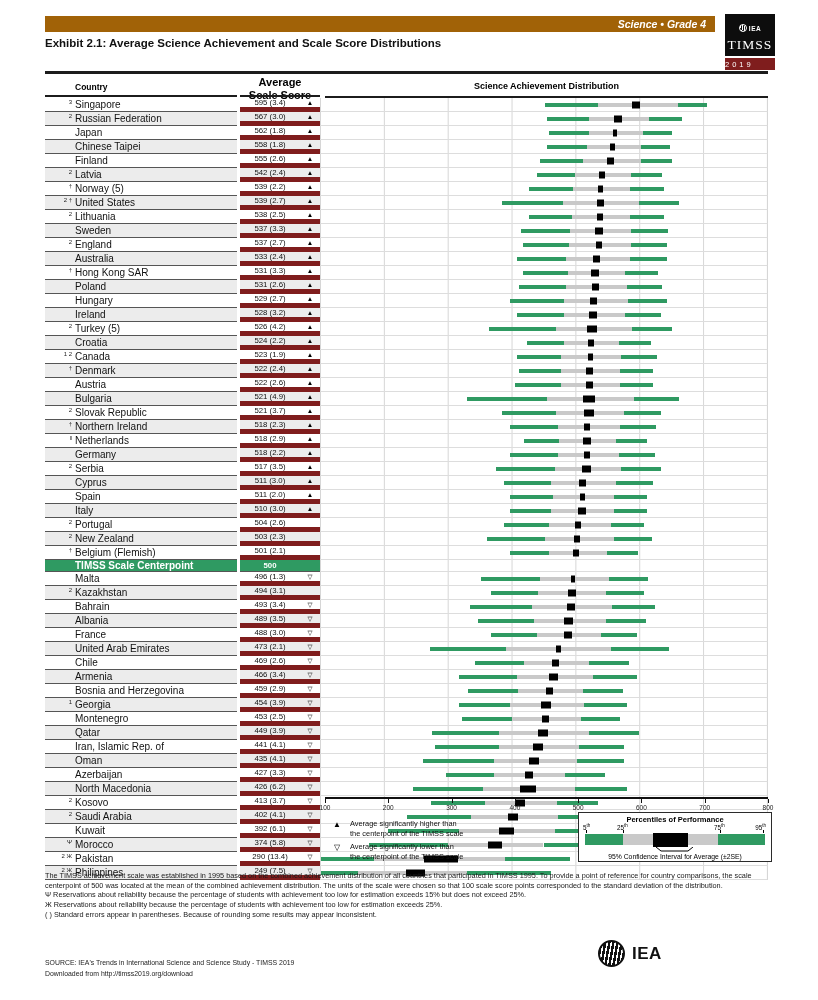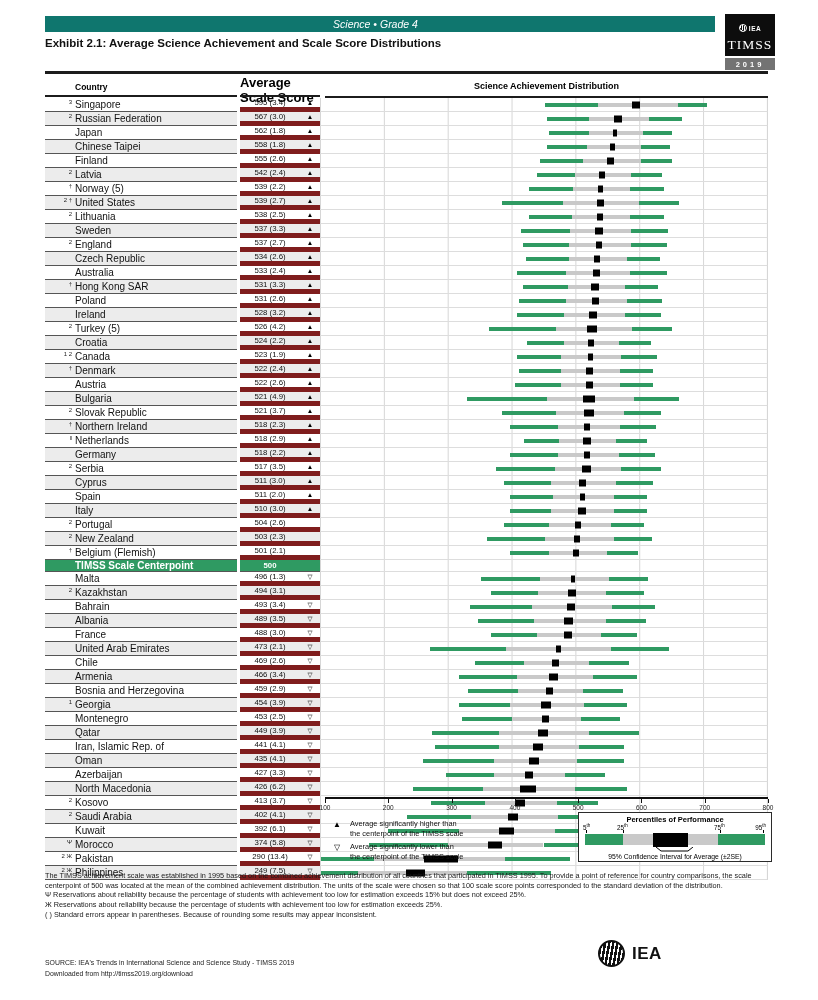--- a/index.html
+++ b/index.html
@@ -1,34 +1,34 @@
 <!DOCTYPE html>
 <html><head>
 <meta charset="utf-8">
 <style>
   * { margin:0; padding:0; box-sizing:border-box; }
   body { background:#888; font-family:"Liberation Sans", sans-serif; }
   .page { position:relative; width:818px; height:1000px; background:#fff; margin:0 auto; overflow:hidden; }
 
-  .banner { position:absolute; left:45px; top:16px; width:670px; height:16px; background:#0f766e;
-            color:#fff; font-weight:normal; font-style:italic; font-size:10.5px; line-height:16px;
-            text-align:center; padding-right:9px; }
+  .banner { position:absolute; left:45px; top:16px; width:670px; height:16px; background:#a16207;
+            color:#fff; font-weight:bold; font-style:italic; font-size:10.5px; line-height:16px;
+            text-align:right; padding-right:9px; }
   .logobox { position:absolute; left:725px; top:14px; width:50px;border-radius:20px; }
   .logobox .main { background:#0d0d0d; color:#fff; text-align:center; padding:4px 0 3px; }
   .iea-small { display:inline-flex; align-items:center; gap:2px; font-size:6.5px; font-weight:bold; letter-spacing:.5px; }
   .iea-ball-s { display:inline-block; width:8px; height:8px; border-radius:50%;
                 background:repeating-linear-gradient(100deg,#fff 0 1px,#0d0d0d 1px 2.3px); border:1px solid #fff; }
   .logo-timss { font-family:"Liberation Serif", serif; font-size:13.5px; letter-spacing:1px; margin-top:1px; }
-  .logobox .strip { background:#737373; color:#fff; text-align:center; font-size:7.5px; font-weight:bold;
+  .logobox .strip { background:#7f1d1d; color:#fff; text-align:left; font-size:7.5px; font-weight:normal;
                     letter-spacing:3px; padding:1.5px 0; margin-top:2px; }
   .exhibit-title { position:absolute; left:45px; top:37px; font-size:11.5px; font-weight:bold; color:#111; }
 
   .topline { position:absolute; left:45px; top:71px; width:723px; height:2.5px; background:#1c1c1c; }
   .h-country { position:absolute; left:75px; top:82px; font-size:8.5px; font-weight:bold; }
-  .h-score { position:absolute; left:240px; top:76px; width:80px; text-align:left; font-size:13px; font-weight:bold; line-height:1.15; }
+  .h-score { position:absolute; left:240px; top:76px; width:80px; text-align:center; font-size:11px; font-weight:bold; line-height:1.15; }
   .h-chart { position:absolute; left:325px; top:81px; width:443px; text-align:center; font-size:9px; font-weight:bold; }
   .hline-a { position:absolute; left:45px; top:95px; width:192px; height:2px; background:#1c1c1c; }
   .hline-b { position:absolute; left:240px; top:95px; width:80px; height:2px; background:#1c1c1c; }
   .hline-c { position:absolute; left:325px; top:96px; width:443px; height:2px; background:#1c1c1c; }
 
   .rows { position:absolute; left:45px; top:98px; width:723px; height:699px; display:flex; flex-direction:column; }
   .row { flex:1; display:flex; }
   .t-left { width:192px; display:flex; border-bottom:1px solid #555; }
   .t-gap { width:3px; }
   .t-right { width:80px; display:flex; border-bottom:5px solid #7f1d1d; }
@@ -296,37 +296,20 @@
         <div class="c-chart">
           <div class="seg green" style="left: 45.4286%; width: 10.2857%;"></div>
           <div class="seg gray" style="left: 55.7143%; width: 13.8571%;"></div>
           <div class="seg green" style="left: 69.5714%; width: 8%;"></div>
           <div class="seg ci" style="left: 61.6571%; width: 1.54286%;"></div>
         </div>
       </div>
       <div class="row">
         <div class="t-left">
           <span class="c-sup"></span>
-          <span class="c-name">Czech Republic</span>
-        </div>
-        <div class="t-gap"></div>
-        <div class="t-right">
-          <span class="c-score">534 (2.6)</span>
-          <span class="c-arrow">▲</span>
-        </div>
-        <div class="c-chart">
-          <div class="seg green" style="left: 46%; width: 9.71429%;"></div>
-          <div class="seg gray" style="left: 55.7143%; width: 13%;"></div>
-          <div class="seg green" style="left: 68.7143%; width: 7.28571%;"></div>
-          <div class="seg ci" style="left: 61.2571%; width: 1.48571%;"></div>
-        </div>
-      </div>
-      <div class="row">
-        <div class="t-left">
-          <span class="c-sup"></span>
           <span class="c-name">Australia</span>
         </div>
         <div class="t-gap"></div>
         <div class="t-right">
           <span class="c-score">533 (2.4)</span>
           <span class="c-arrow">▲</span>
         </div>
         <div class="c-chart">
           <div class="seg green" style="left: 44%; width: 11.1429%;"></div>
           <div class="seg gray" style="left: 55.1429%; width: 14.1429%;"></div>
@@ -359,20 +342,37 @@
         <div class="t-gap"></div>
         <div class="t-right">
           <span class="c-score">531 (2.6)</span>
           <span class="c-arrow">▲</span>
         </div>
         <div class="c-chart">
           <div class="seg green" style="left: 44.5714%; width: 10.5714%;"></div>
           <div class="seg gray" style="left: 55.1429%; width: 13.4286%;"></div>
           <div class="seg green" style="left: 68.5714%; width: 8%;"></div>
           <div class="seg ci" style="left: 60.8286%; width: 1.48571%;"></div>
+        </div>
+      </div>
+      <div class="row">
+        <div class="t-left">
+          <span class="c-sup"></span>
+          <span class="c-name">Hungary</span>
+        </div>
+        <div class="t-gap"></div>
+        <div class="t-right">
+          <span class="c-score">529 (2.7)</span>
+          <span class="c-arrow">▲</span>
+        </div>
+        <div class="c-chart">
+          <div class="seg green" style="left: 42.5714%; width: 12%;"></div>
+          <div class="seg gray" style="left: 54.5714%; width: 14.2857%;"></div>
+          <div class="seg green" style="left: 68.8571%; width: 8.71429%;"></div>
+          <div class="seg ci" style="left: 60.5143%; width: 1.54286%;"></div>
         </div>
       </div>
       <div class="row">
         <div class="t-left">
           <span class="c-sup"></span>
           <span class="c-name">Ireland</span>
         </div>
         <div class="t-gap"></div>
         <div class="t-right">
           <span class="c-score">528 (3.2)</span>

